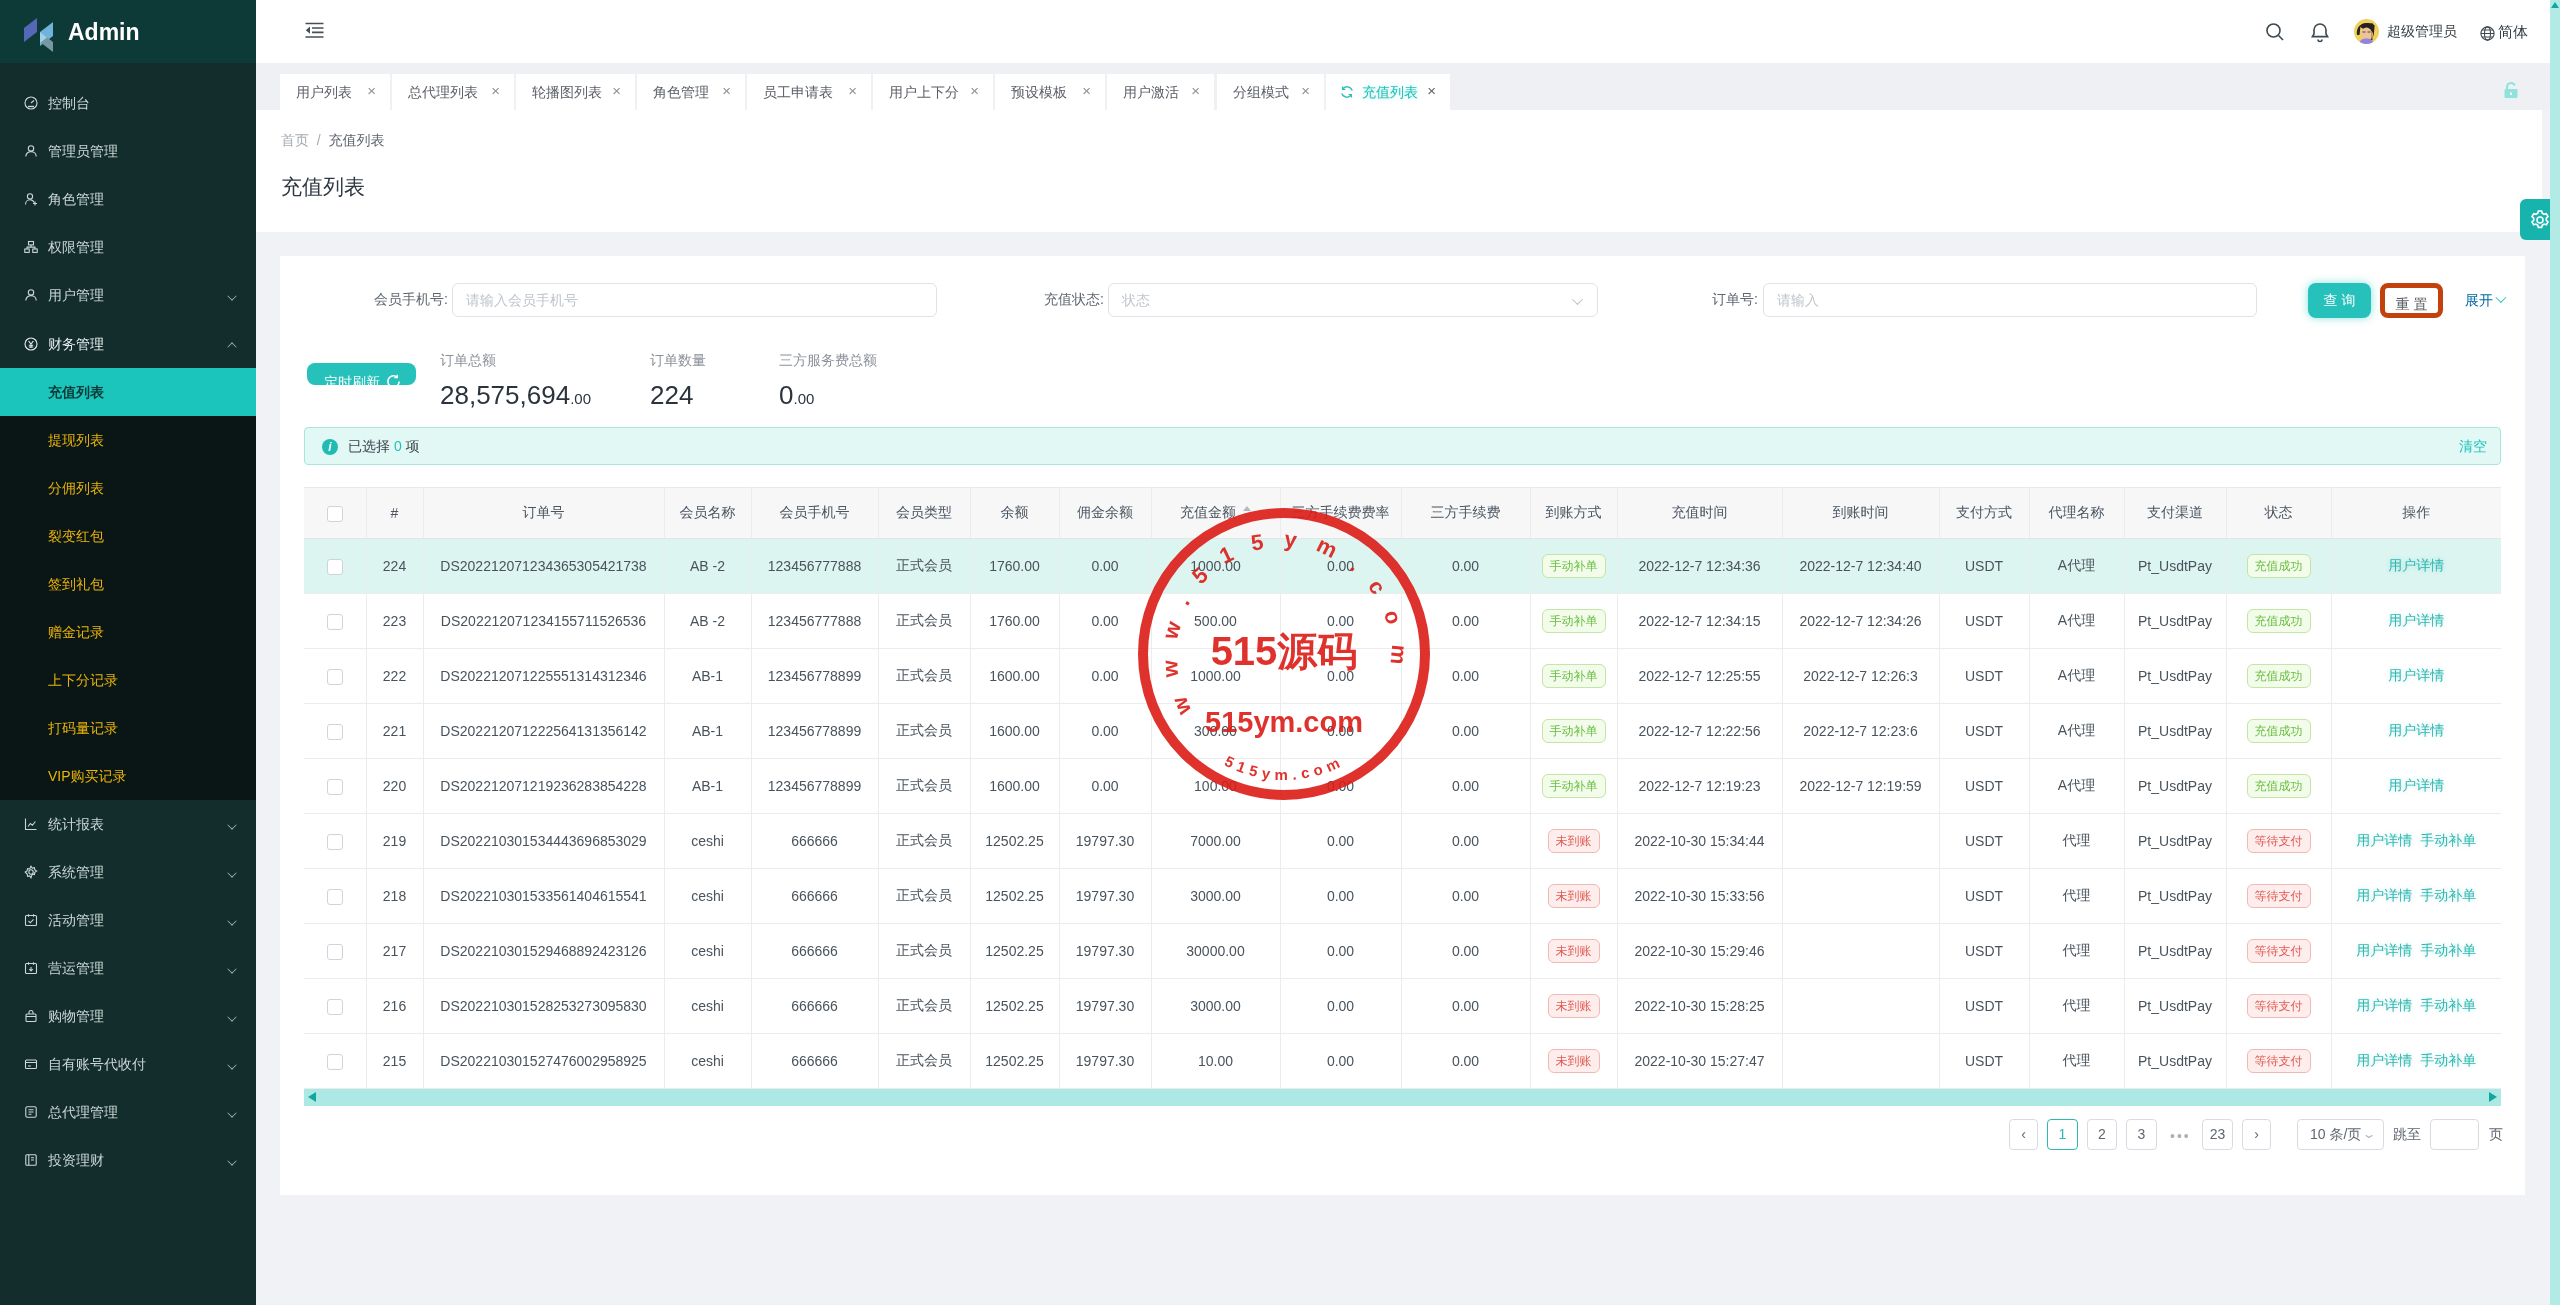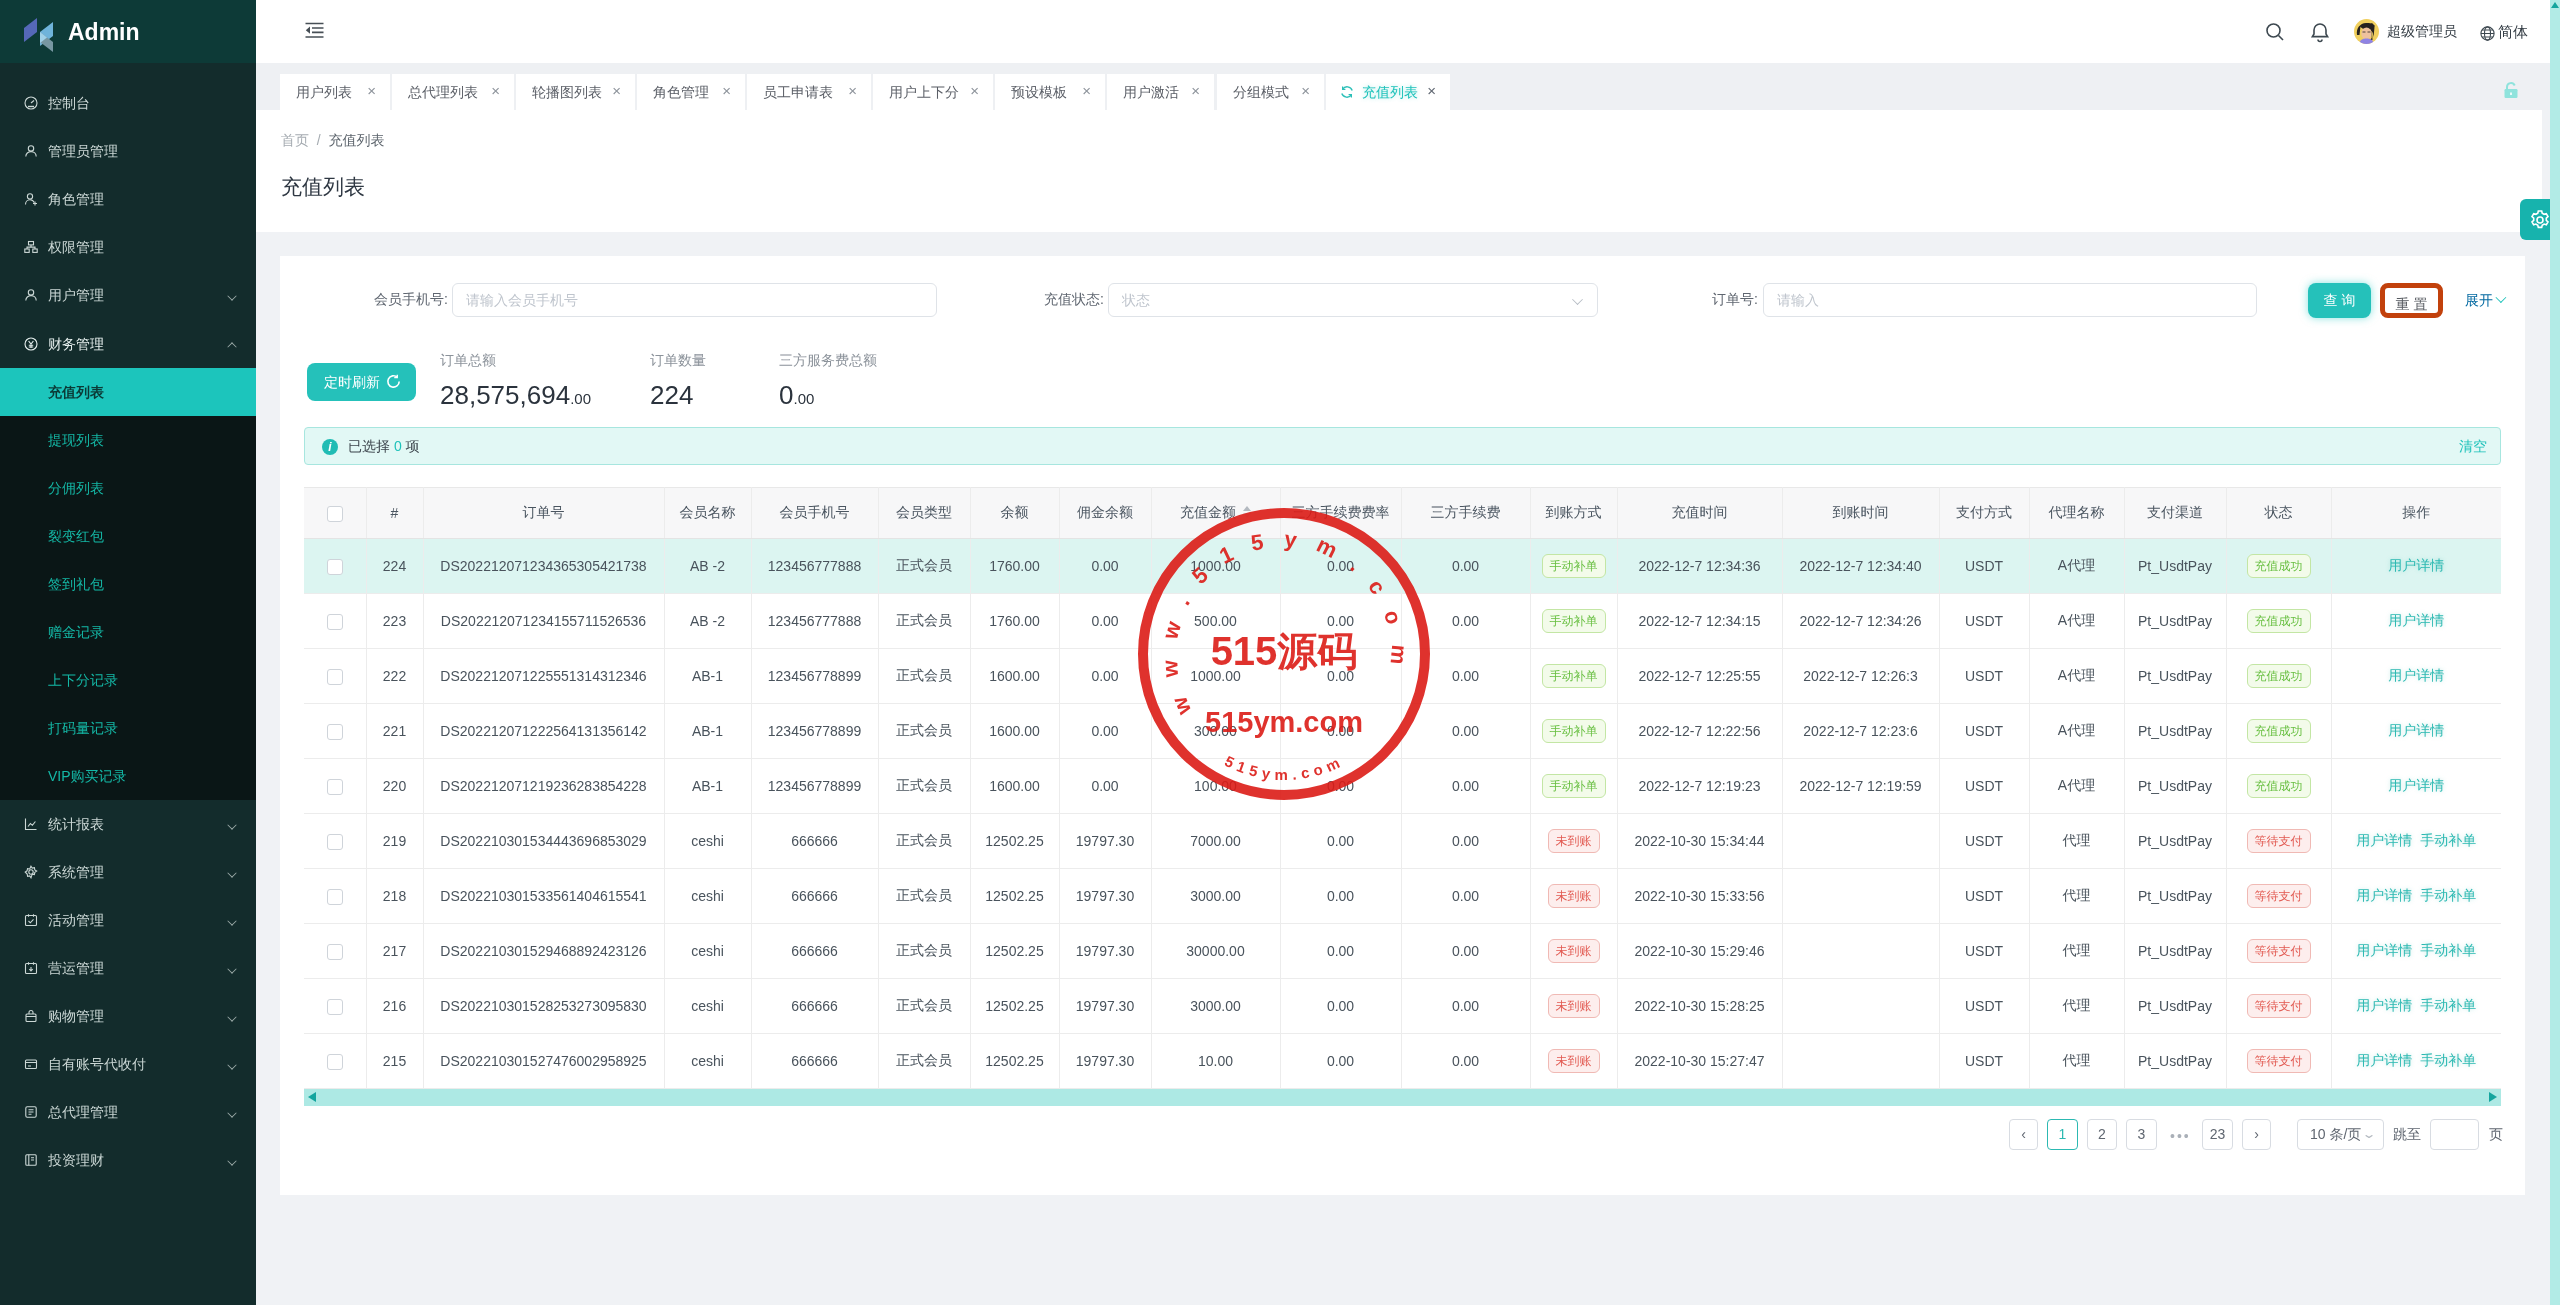--- a/index.html
+++ b/index.html
@@ -12,21 +12,21 @@
 #sidebar { position:absolute; left:0; top:0; width:256px; height:1305px; background:#132c2c; z-index:5; }
 #logo { position:absolute; left:0; top:0; width:256px; height:63px; background:#0d3a37; }
 #logo svg { position:absolute; left:23px; top:16px; }
 #logo .t { position:absolute; left:68px; top:19px; font-size:23px; font-weight:bold; color:#fff; letter-spacing:0; }
 .mitem { position:absolute; left:0; width:256px; height:48px; color:#ccd8d6; }
 .mitem .ic { position:absolute; left:24px; top:17px; width:14px; height:14px; }
 .mitem .tx { position:absolute; left:48px; top:0; line-height:48px; font-size:14px; }
 .mitem .ar { position:absolute; right:20px; top:21px; width:8px; height:8px; border-left:1.6px solid #9fadab; border-bottom:1.6px solid #9fadab; transform:rotate(-45deg) scale(0.82); }
 .mitem .ar.up { transform:rotate(135deg) scale(0.82); top:23px; }
 #submenu { position:absolute; left:0; top:368px; width:256px; height:432px; background:#0a1616; }
-.sitem { position:absolute; left:0; width:256px; height:48px; line-height:48px; color:#14b8a6; font-size:14px; }
+.sitem { position:absolute; left:0; width:256px; height:48px; line-height:48px; color:#eab308; font-size:14px; }
 .sitem .tx { margin-left:48px; }
 .sitem.on { background:#1cc5bc; color:#0b3a36; font-weight:bold;}
 
 #header { position:absolute; left:256px; top:0; right:10px; height:63px; background:#fff; z-index:4; }
 #hamb { position:absolute; left:49px; top:22px; }
 .hic { position:absolute; top:22px; color:#3d4850; }
 #uname { position:absolute; top:0; line-height:63px; left:2131px; font-size:14px; color:#333c44; }
 #lang { position:absolute; top:0; line-height:63px; left:2242px; font-size:15px; color:#333c44; }
 
 #tabbar { position:absolute; left:256px; top:63px; right:10px; height:47px; background:#eef0f3; }
@@ -286,21 +286,21 @@
       <span class="ph">状态</span>
       <span class="vv"></span>
     </div>
 <div class="flabel" style="left:1425px; top:27px; width:53px;">订单号:</div>
 <div class="finput" style="left:1483px; top:27px; width:494px;">
       <span class="ph">请输入</span>
     </div>
 <div class="btn" style="left:2028px; top:27px; width:63px; height:35px; line-height:35px; box-shadow:0 0 9px rgba(44,203,196,0.55);">查 询</div>
 <div class="btn plain" style="left:2100px; top:27px; width:63px; height:35px; line-height:33px;">重 置</div>
 <div class="abs" style="left:2185px; top:27px; height:35px; line-height:35px; color:#0369a1;">展开 <span style="display:inline-block; width:9px; height:9px; border-left:1.5px solid #1ec2ba; border-bottom:1.5px solid #1ec2ba; transform:rotate(-45deg) scale(0.85) translate(2px,-3px);"></span></div>
-<div class="btn" style="left:27px; top:107px; width:109px; height:38px; line-height:38px;">定时刷新 <svg style="position:relative; top:2px; left:2px;" width="15" height="15" viewBox="0 0 14 14" fill="none" stroke="#fff" stroke-width="1.5">
+<div class="btn" style="left:27px; top:107px; width:109px; height:22px; line-height:38px;">定时刷新 <svg style="position:relative; top:2px; left:2px;" width="15" height="15" viewBox="0 0 14 14" fill="none" stroke="#fff" stroke-width="1.5">
         <path d="M12.3 7 a5.3 5.3 0 1 1-1.8-4"></path>
         <path d="M10.5 0.6 v2.8 h-2.8" stroke-width="1.3"></path>
       </svg></div>
 <div class="slabel" style="left:160px; top:96px;">订单总额</div>
 <div class="sval" style="left:160px; top:124px;">28,575,694<small>.00</small></div>
 <div class="slabel" style="left:370px; top:96px;">订单数量</div>
 <div class="sval" style="left:370px; top:124px;">224</div>
 <div class="slabel" style="left:499px; top:96px;">三方服务费总额</div>
 <div class="sval" style="left:499px; top:124px;">0<small>.00</small></div>
 <div id="alert">

